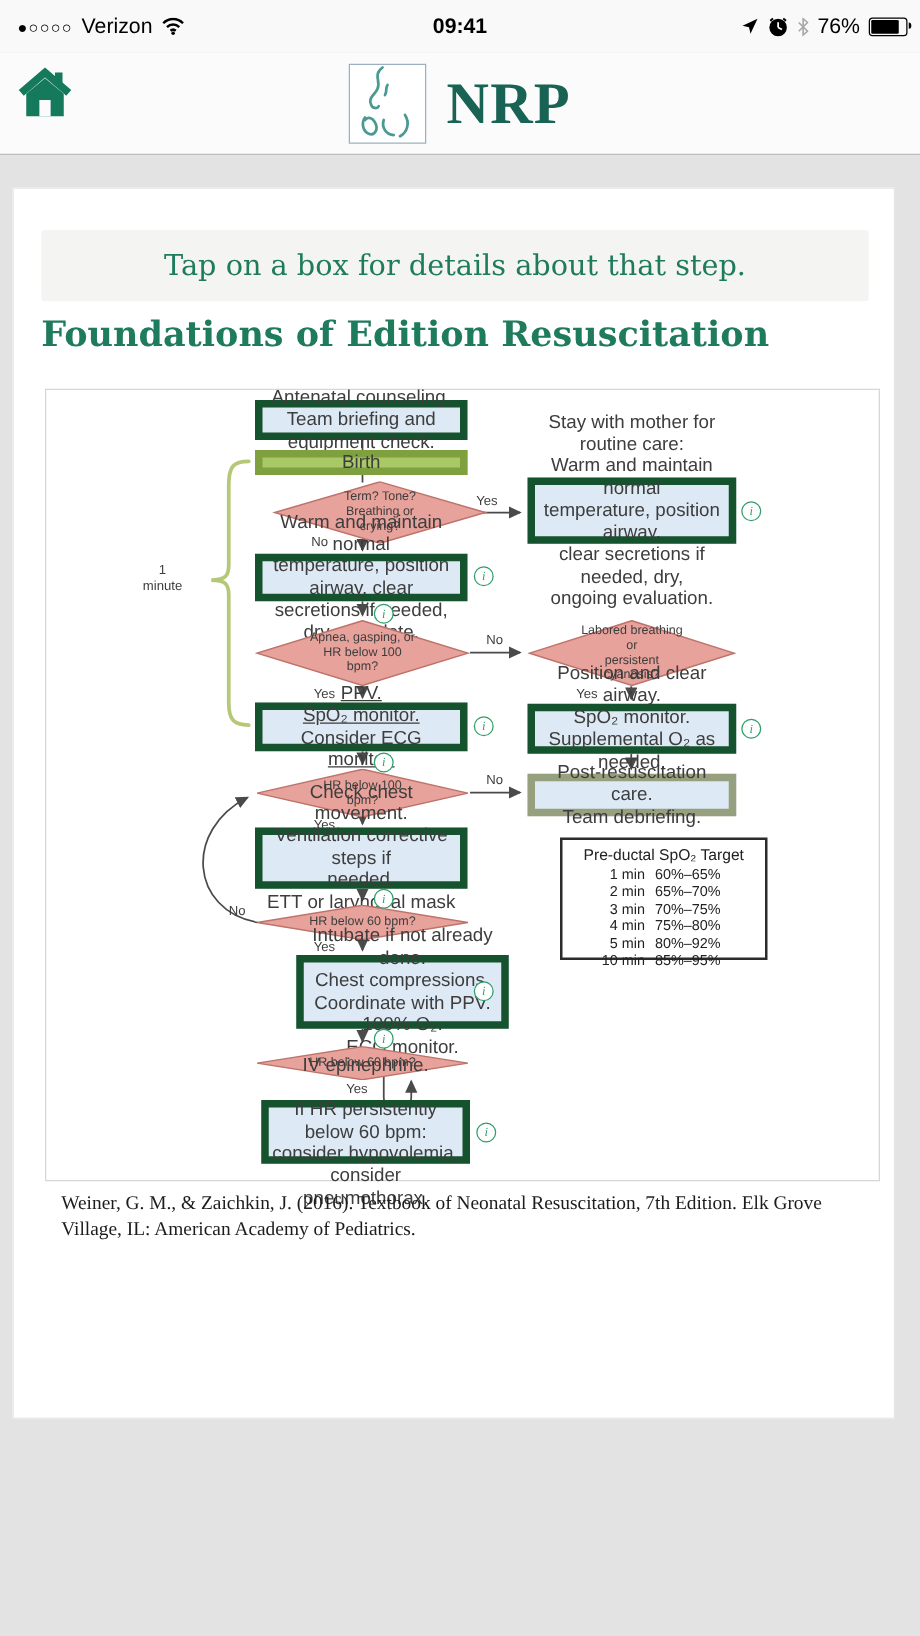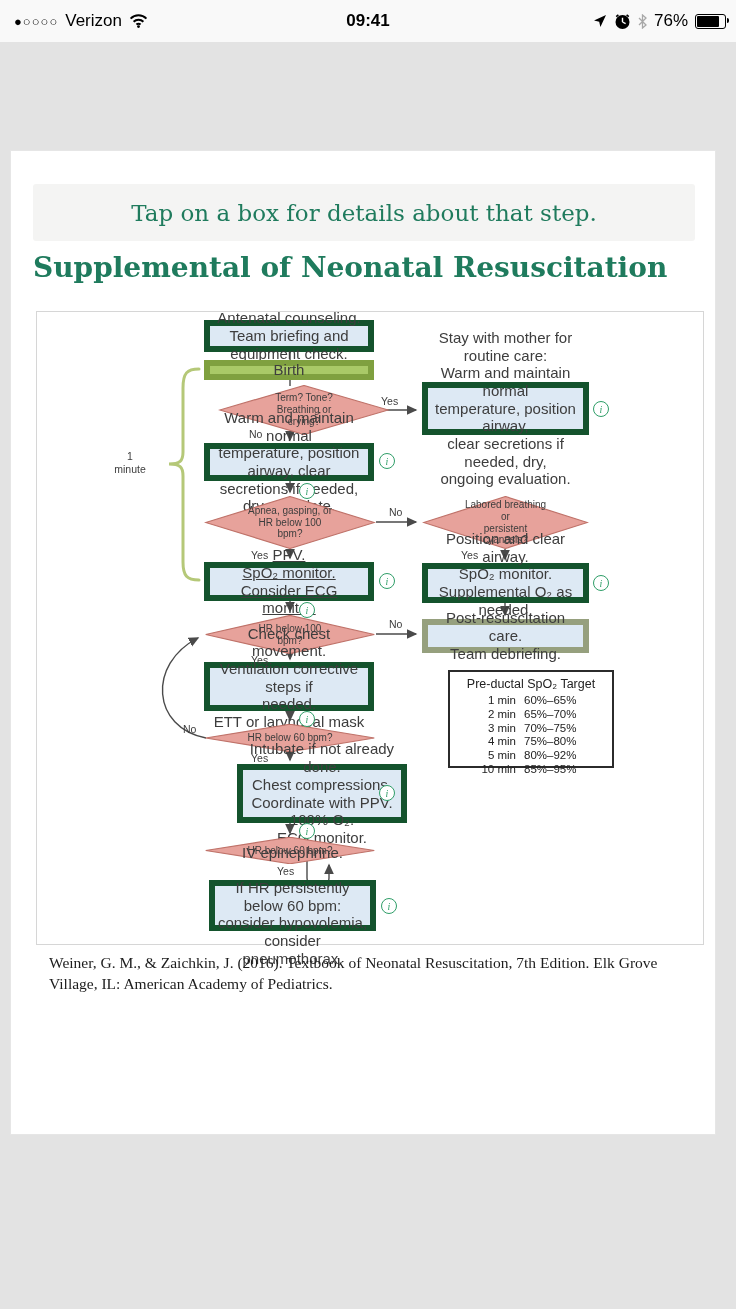--- a/index.html
+++ b/index.html
@@ -80,28 +80,52 @@
         <path d="M1 4 L8 11 L4.5 14 L4.5 1 L8 4 L1 11" stroke="#a8a8a8" stroke-width="1.3" fill="none"></path>
       </svg>
       <span>76%</span>
       <span class="battery">
           <span class="fill"></span>
           <span class="nub"></span>
         </span>
     </div>
   </div>
 
+  <div class="header">
+    <div class="home-btn">
+      <svg width="46" height="46" viewBox="0 0 46 46">
+        <rect x="31" y="7" width="6" height="9" fill="#15795b"></rect>
+        <path d="M23 3 L44 21 L40 25.5 L23 11 L6 25.5 L2 21 Z" fill="#15795b"></path>
+        <path d="M8 24 L23 11.5 L38 24 V42 H8 Z" fill="#15795b"></path>
+        <rect x="18.5" y="29" width="9" height="13" fill="#fbfbfb"></rect>
+      </svg>
+    </div>
+    <div class="logo-group">
+      <div class="logo-box">
+        <svg width="58" height="60" viewBox="0 0 58 60">
+          <g stroke="#4a9a92" stroke-width="2.2" fill="none" stroke-linecap="round">
+            <path d="M26 2 C18 8 25 13 22 19 C20 24 14 26 17 32 C18 35 22 35 23 33"></path>
+            <path d="M30 16 C28 19 30 21 28 24"></path>
+            <path d="M12 42 C9 46 10 53 15 55 C20 57 23 51 20 46 C18 42 14 41 12 44"></path>
+            <path d="M27 44 C25 50 29 56 35 56"></path>
+            <path d="M44 40 C48 46 46 54 40 57"></path>
+          </g>
+        </svg>
+      </div>
+      <div class="brand">NRP</div>
+    </div>
+  </div>
 
   <div class="card">
 
     <div class="banner">
       <span>Tap on a box for details about that step.</span>
     </div>
 
-    <div class="page-title">Supplemental of Neonatal Resuscitation</div>
+    <div class="page-title">Foundations of Edition Resuscitation</div>
 
     <div class="panel">
 
       <svg class="wires" viewBox="0 0 666 632">
         <defs>
           <marker id="arw" markerWidth="9" markerHeight="8" refX="6.5" refY="3.5" orient="auto">
             <path d="M0,0 L7.5,3.5 L0,7 Z" fill="#4a4a4a"></path>
           </marker>
         </defs>
         <g stroke="#4a4a4a" stroke-width="1.4" fill="none">

